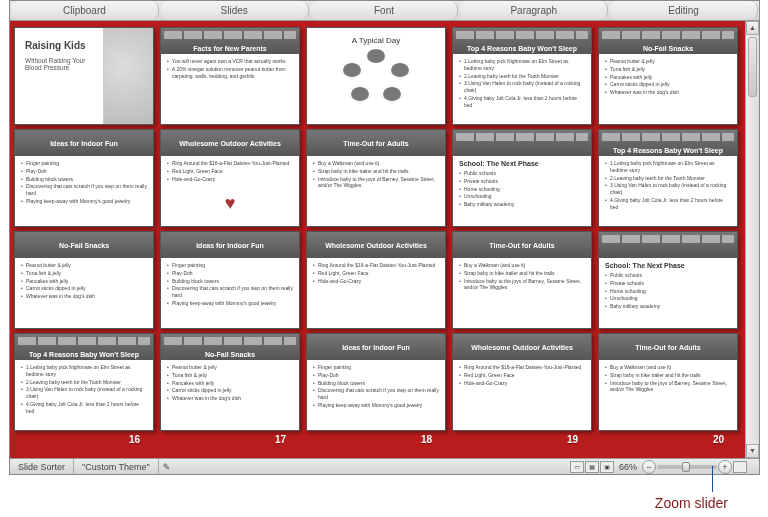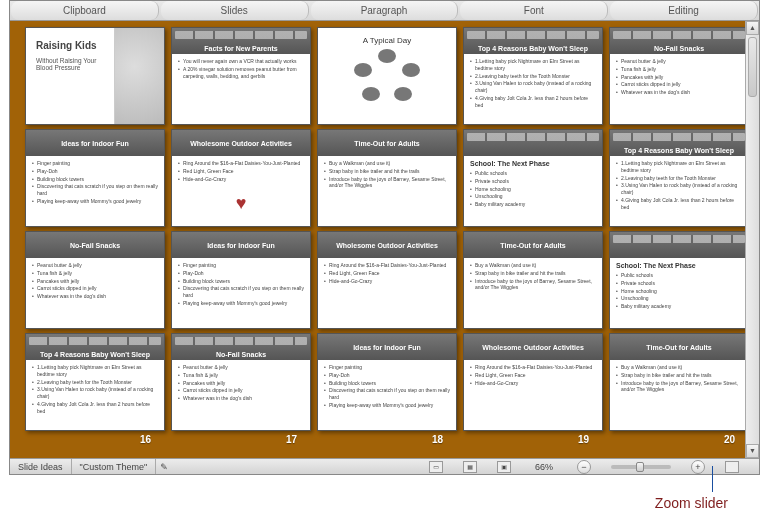--- a/index.html
+++ b/index.html
@@ -1,27 +1,27 @@
 <!DOCTYPE html>
 <html><head>
 <meta charset="utf-8">
 <style>
   * { box-sizing: border-box; margin: 0; padding: 0; font-family: Arial, Helvetica, sans-serif; }
   body { background: #fff; width: 768px; height: 517px; overflow: hidden; position: relative; }
   .app { position: absolute; top: 0; left: 9px; width: 751px; height: 475px; border: 1px solid #888; background: #888; }
   .ribbon-tabs { height: 20px; display: flex; background: linear-gradient(#eaeaea,#d7d7d7); border-bottom: 1px solid #999; }
   .rtab { flex: 1; text-align: center; font-size: 10px; color: #555; line-height: 20px; border-right: 1px solid #bbb; border-top-left-radius: 6px; border-top-right-radius: 6px; background: linear-gradient(#f5f5f5,#ddd); margin: 0 1px; border-radius: 8px; }
-  .slide-area { position: absolute; top: 20px; left: 0; right: 14px; bottom: 16px; background: #a16207; overflow: hidden; padding: 6px 15px; }
+  .slide-area { position: absolute; top: 20px; left: 0; right: 14px; bottom: 16px; background: #b91c1c; overflow: hidden; padding: 6px 4px; }
   .scrollbar-v { position: absolute; top: 20px; right: 0; bottom: 16px; width: 14px; background: linear-gradient(90deg,#eee,#ddd); border-left: 1px solid #aaa; }
   .scroll-btn { height: 14px; background: linear-gradient(#f5f5f5,#d9d9d9); border: 1px solid #aaa; font-size: 7px; text-align: center; line-height: 12px; color: #555; }
   .scroll-thumb { position: absolute; left: 2px; right: 2px; top: 16px; height: 60px; background: linear-gradient(#e8e8e8,#c8c8c8); border: 1px solid #aaa; border-radius: 3px; }
   .statusbar { position: absolute; left: 0; right: 0; bottom: 0; height: 16px; background: linear-gradient(#ececec,#d4d4d4); border-top: 1px solid #999; display: flex; align-items: center; font-size: 9px; color: #444; }
   .status-left { display: flex; align-items: center; height: 100%; }
   .status-seg { padding: 0 8px; border-right: 1px solid #aaa; height: 100%; display: flex; align-items: center; }
-  .status-right { margin-left: auto; display: flex; align-items: center; height: 100%; padding-right: 20px; gap: 20px; }
+  .status-right { margin-left: auto; display: flex; align-items: center; height: 100%; padding-right: 12px; gap: 1px; }
   .view-btn { width: 14px; height: 12px; border: 1px solid #999; background: #eee; font-size: 6px; line-height: 10px; text-align: center; }
   .zoom-btn { width: 14px; height: 14px; border: 1px solid #999; border-radius: 7px; background: linear-gradient(#fff,#ddd); text-align: center; font-size: 9px; line-height: 12px; }
   .zoom-track { width: 60px; height: 4px; background: #bbb; border-radius: 2px; position: relative; }
   .zoom-thumb { position: absolute; top: -3px; left: 25px; width: 8px; height: 10px; background: linear-gradient(#f5f5f5,#ccc); border: 1px solid #888; border-radius: 2px; }
   .fit-btn { width: 14px; height: 12px; border: 1px solid #999; background: #eee; }
   .row { display: flex; gap: 6px; margin-bottom: 4px; }
   .slide-wrap { position: relative; width: 140px; }
   .slide { width: 140px; height: 98px; background: #fff; border: 1px solid #555; box-shadow: 2px 2px 4px rgba(0,0,0,.4); font-size: 6px; color: #333; position: relative; overflow: hidden; }
   .slide-num { position: absolute; right: 14px; bottom: -14px; font-size: 10px; font-weight: bold; color: #fff; text-shadow: 0 1px 1px rgba(0,0,0,.4); }
   .anim-icon { position: absolute; left: 2px; bottom: -13px; font-size: 9px; color: #eee; }
@@ -43,22 +43,22 @@
   .callout { position: absolute; bottom: 6px; right: 40px; font-size: 14px; color: #7f1d1d; }
   .callout-line { position: absolute; width: 1px; background: #1a4fa0; }
 </style>
 </head>
 <body>
 
 <div class="app">
   <div class="ribbon-tabs" id="ribbon">
       <div class="rtab">Clipboard</div>
       <div class="rtab">Slides</div>
+      <div class="rtab">Font</div>
       <div class="rtab">Paragraph</div>
-      <div class="rtab">Font</div>
       <div class="rtab">Editing</div>
     </div>
 
   <div class="slide-area" id="slidearea">
       <div class="row">
         <div class="slide-wrap">
           <div class="slide title-slide">
             <div class="face"></div>
             <div class="ttl">Raising Kids</div>
             <div class="sub">Without Raising Your Blood Pressure</div>
@@ -314,21 +314,21 @@
     </div>
 
   <div class="scrollbar-v">
     <div class="scroll-btn">▲</div>
     <div class="scroll-thumb"></div>
     <div class="scroll-btn" style="position:absolute;bottom:0;left:0;right:0">▼</div>
   </div>
 
   <div class="statusbar">
     <div class="status-left">
-      <div class="status-seg">Slide Ideas</div>
+      <div class="status-seg">Slide Sorter</div>
       <div class="status-seg">"Custom Theme"</div>
       <div class="status-seg" style="border-right:none;padding:0 4px">✎</div>
     </div>
     <div class="status-right">
       <div class="view-btn">▭</div>
       <div class="view-btn">▦</div>
       <div class="view-btn">▣</div>
       <span style="padding:0 4px">66%</span>
       <div class="zoom-btn">−</div>
       <div class="zoom-track">

